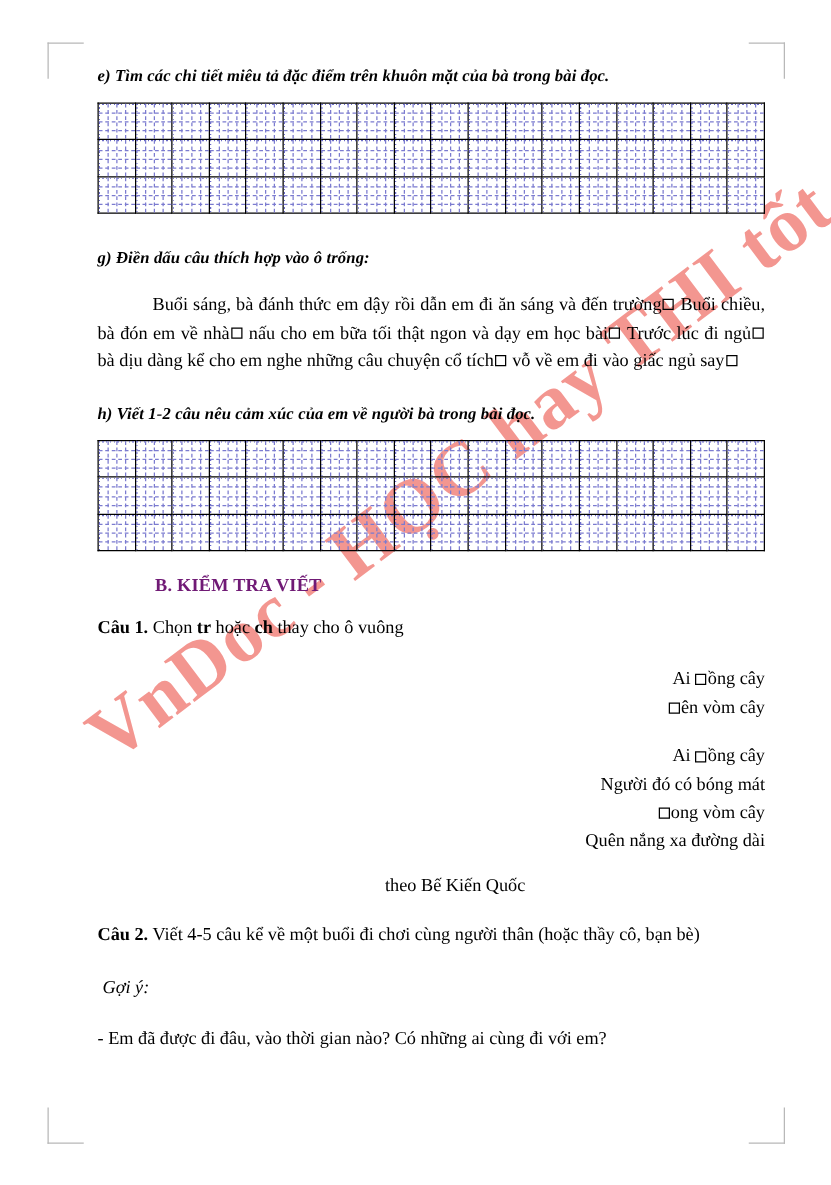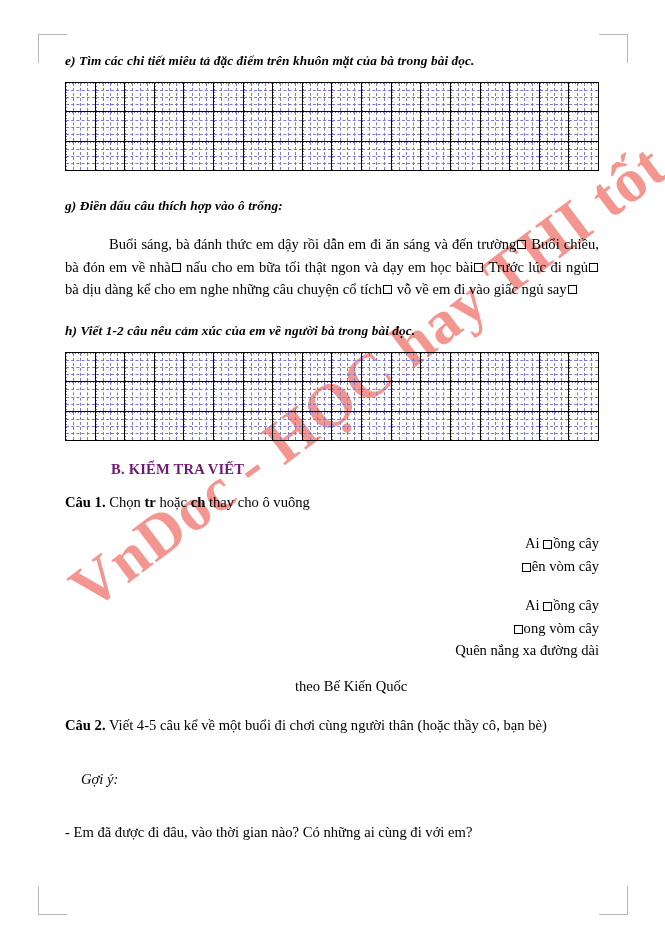--- a/index.html
+++ b/index.html
@@ -30,21 +30,21 @@
     z-index: 1;
   }
   .crop.tl { left: 38px;  top: 34px;  border-left: 1px solid #b8b8b8; border-top: 1px solid #b8b8b8; }
   .crop.tr { left: 599px; top: 34px;  border-right: 1px solid #b8b8b8; border-top: 1px solid #b8b8b8; }
   .crop.bl { left: 38px;  top: 886px; border-left: 1px solid #b8b8b8; border-bottom: 1px solid #b8b8b8; }
   .crop.br { left: 599px; top: 886px; border-right: 1px solid #b8b8b8; border-bottom: 1px solid #b8b8b8; }
 
   
   #content {
     position: absolute;
-    left: 65px;
+    left: 78px;
     top: 52px;
     width: 534px;
     z-index: 3;
   }
 
   .q-italic {
     font-style: italic;
     font-weight: bold;
     font-size: 13.3px;
     line-height: 1.35;
@@ -109,21 +109,21 @@
   .poem .ln { display: block; white-space: nowrap; }
   .attrib {
     font-size: 14.6px;
     margin: 0;
     padding-left: 230px;
   }
 
   .hint-italic {
     font-style: italic;
     font-size: 14.6px;
-    margin: 16px;
+    margin: 4px;
   }
   .spacer-12 { height: 12px; }
   .spacer-14 { height: 14px; }
   .spacer-16 { height: 16px; }
   .spacer-18 { height: 18px; }
   .spacer-20 { height: 20px; }
   .spacer-22 { height: 22px; }
   .spacer-26 { height: 26px; }
 
   
@@ -1347,20 +1347,21 @@
 
     <div class="poem">
         <span class="ln"><span>Ai </span><span class="box-inline"></span><span>ồng cây</span></span>
         <span class="ln"><span class="box-inline"></span><span>ên vòm cây</span></span>
       </div>
 
     <div class="spacer-16"></div>
 
     <div class="poem">
         <span class="ln"><span>Ai </span><span class="box-inline"></span><span>ồng cây</span></span>
+        <span class="ln"><span>Người đó có bóng mát</span></span>
         <span class="ln"><span class="box-inline"></span><span>ong vòm cây</span></span>
         <span class="ln"><span>Quên nắng xa đường dài</span></span>
       </div>
 
     <div class="spacer-16"></div>
 
     <p class="attrib">theo Bế Kiến Quốc</p>
 
     <div class="spacer-20"></div>
 

